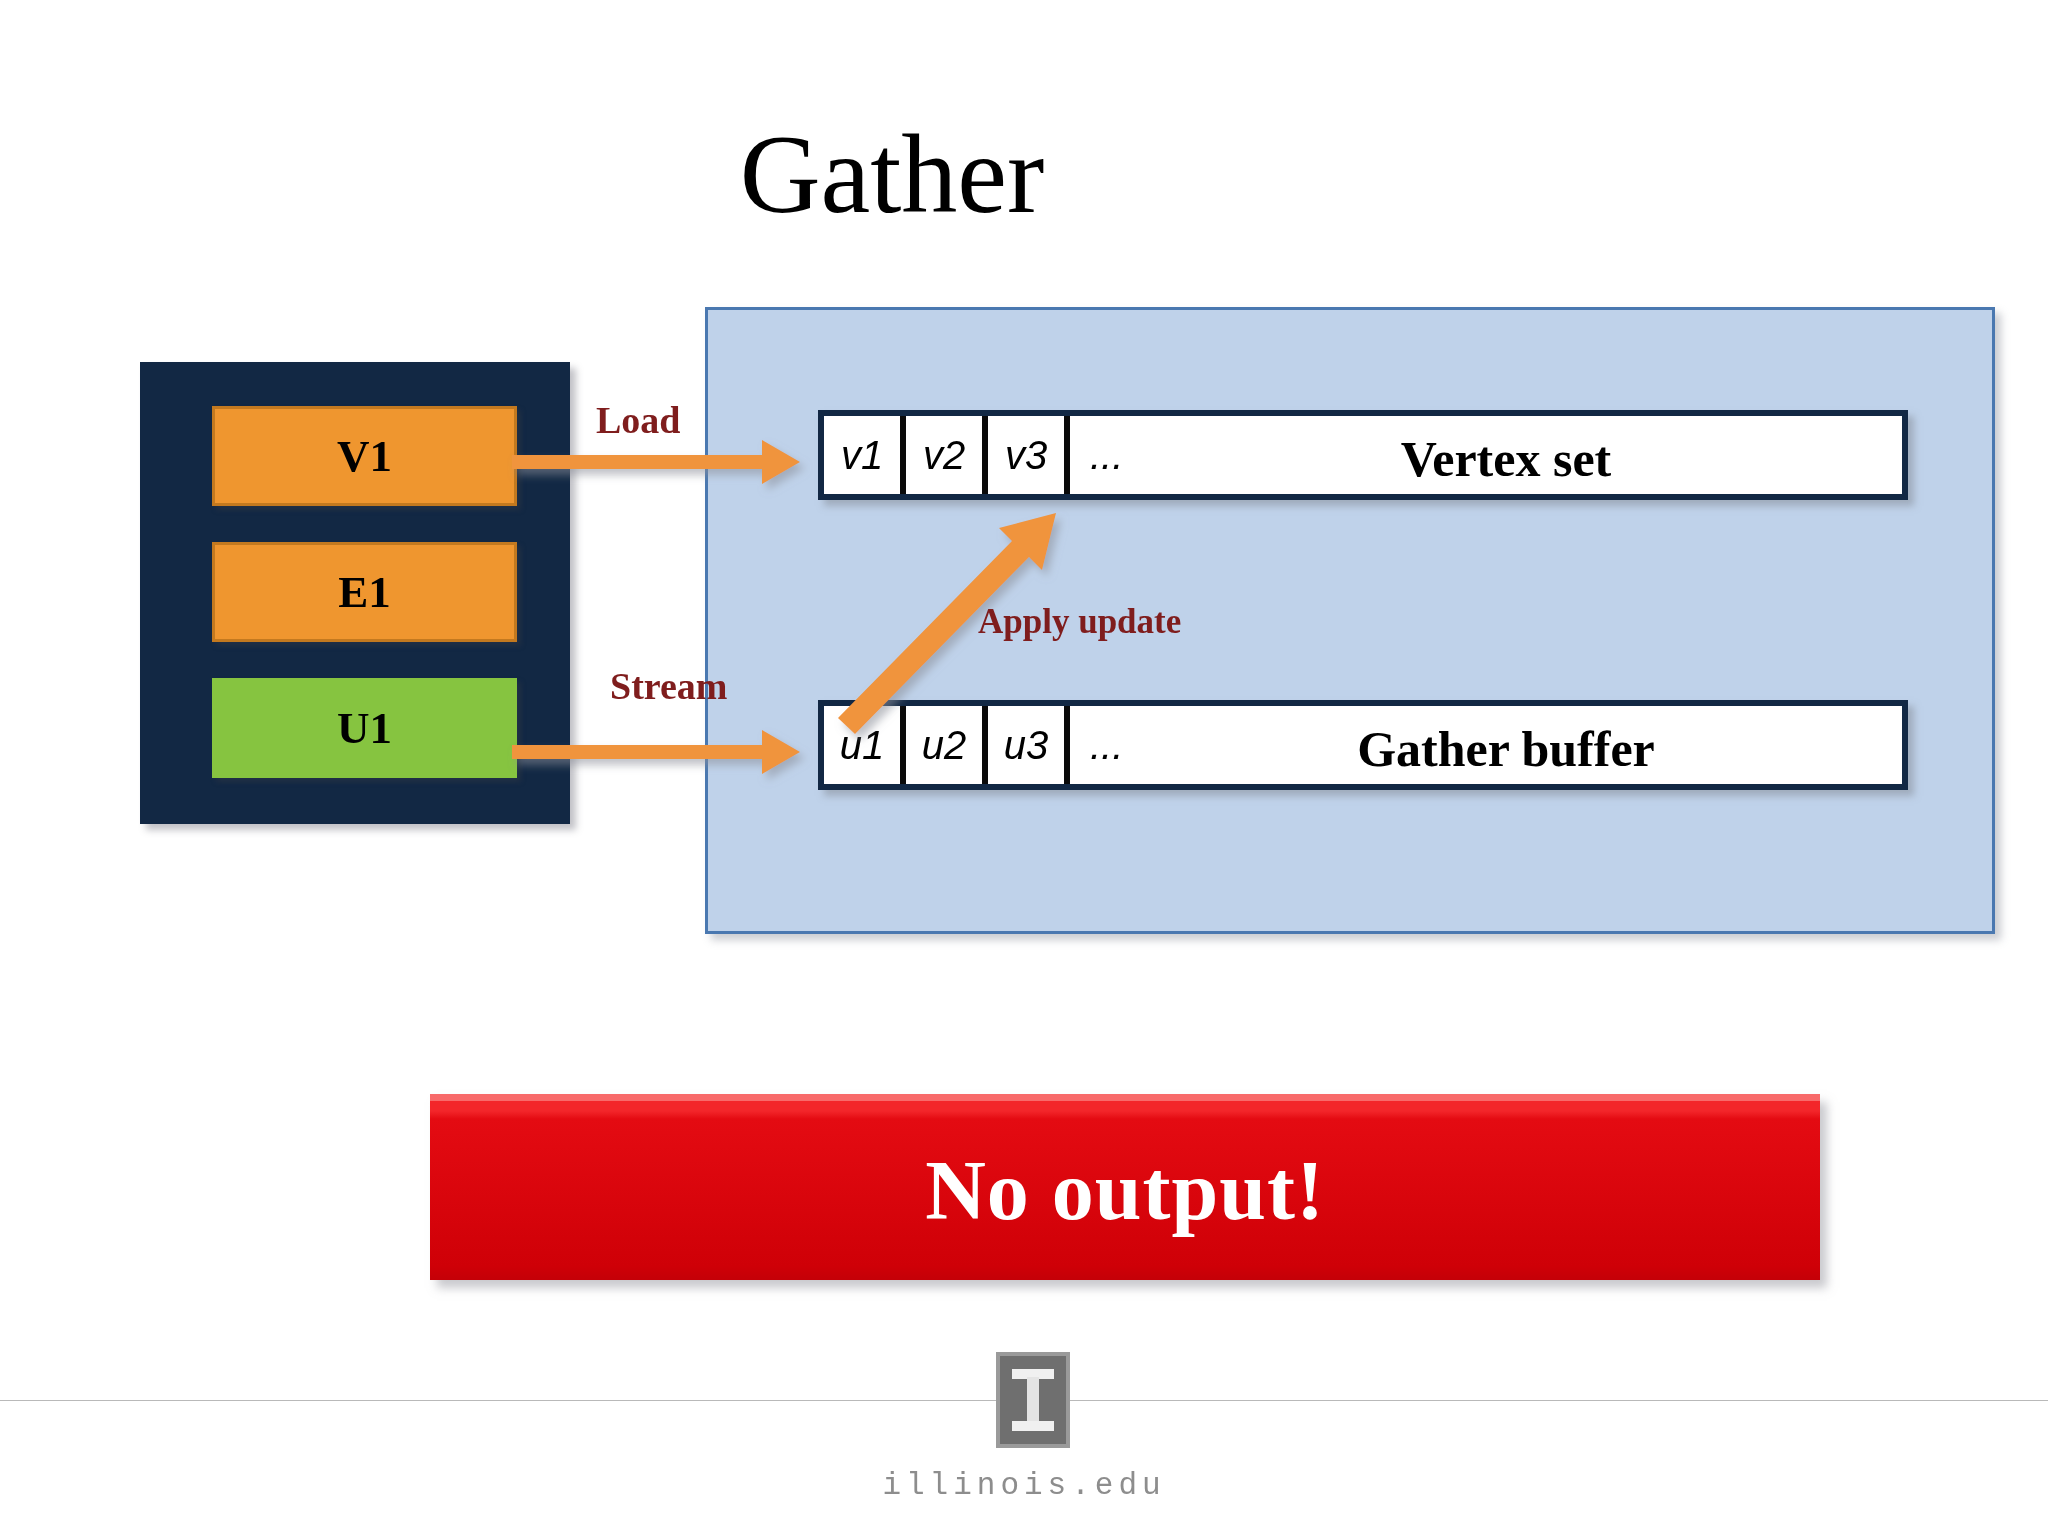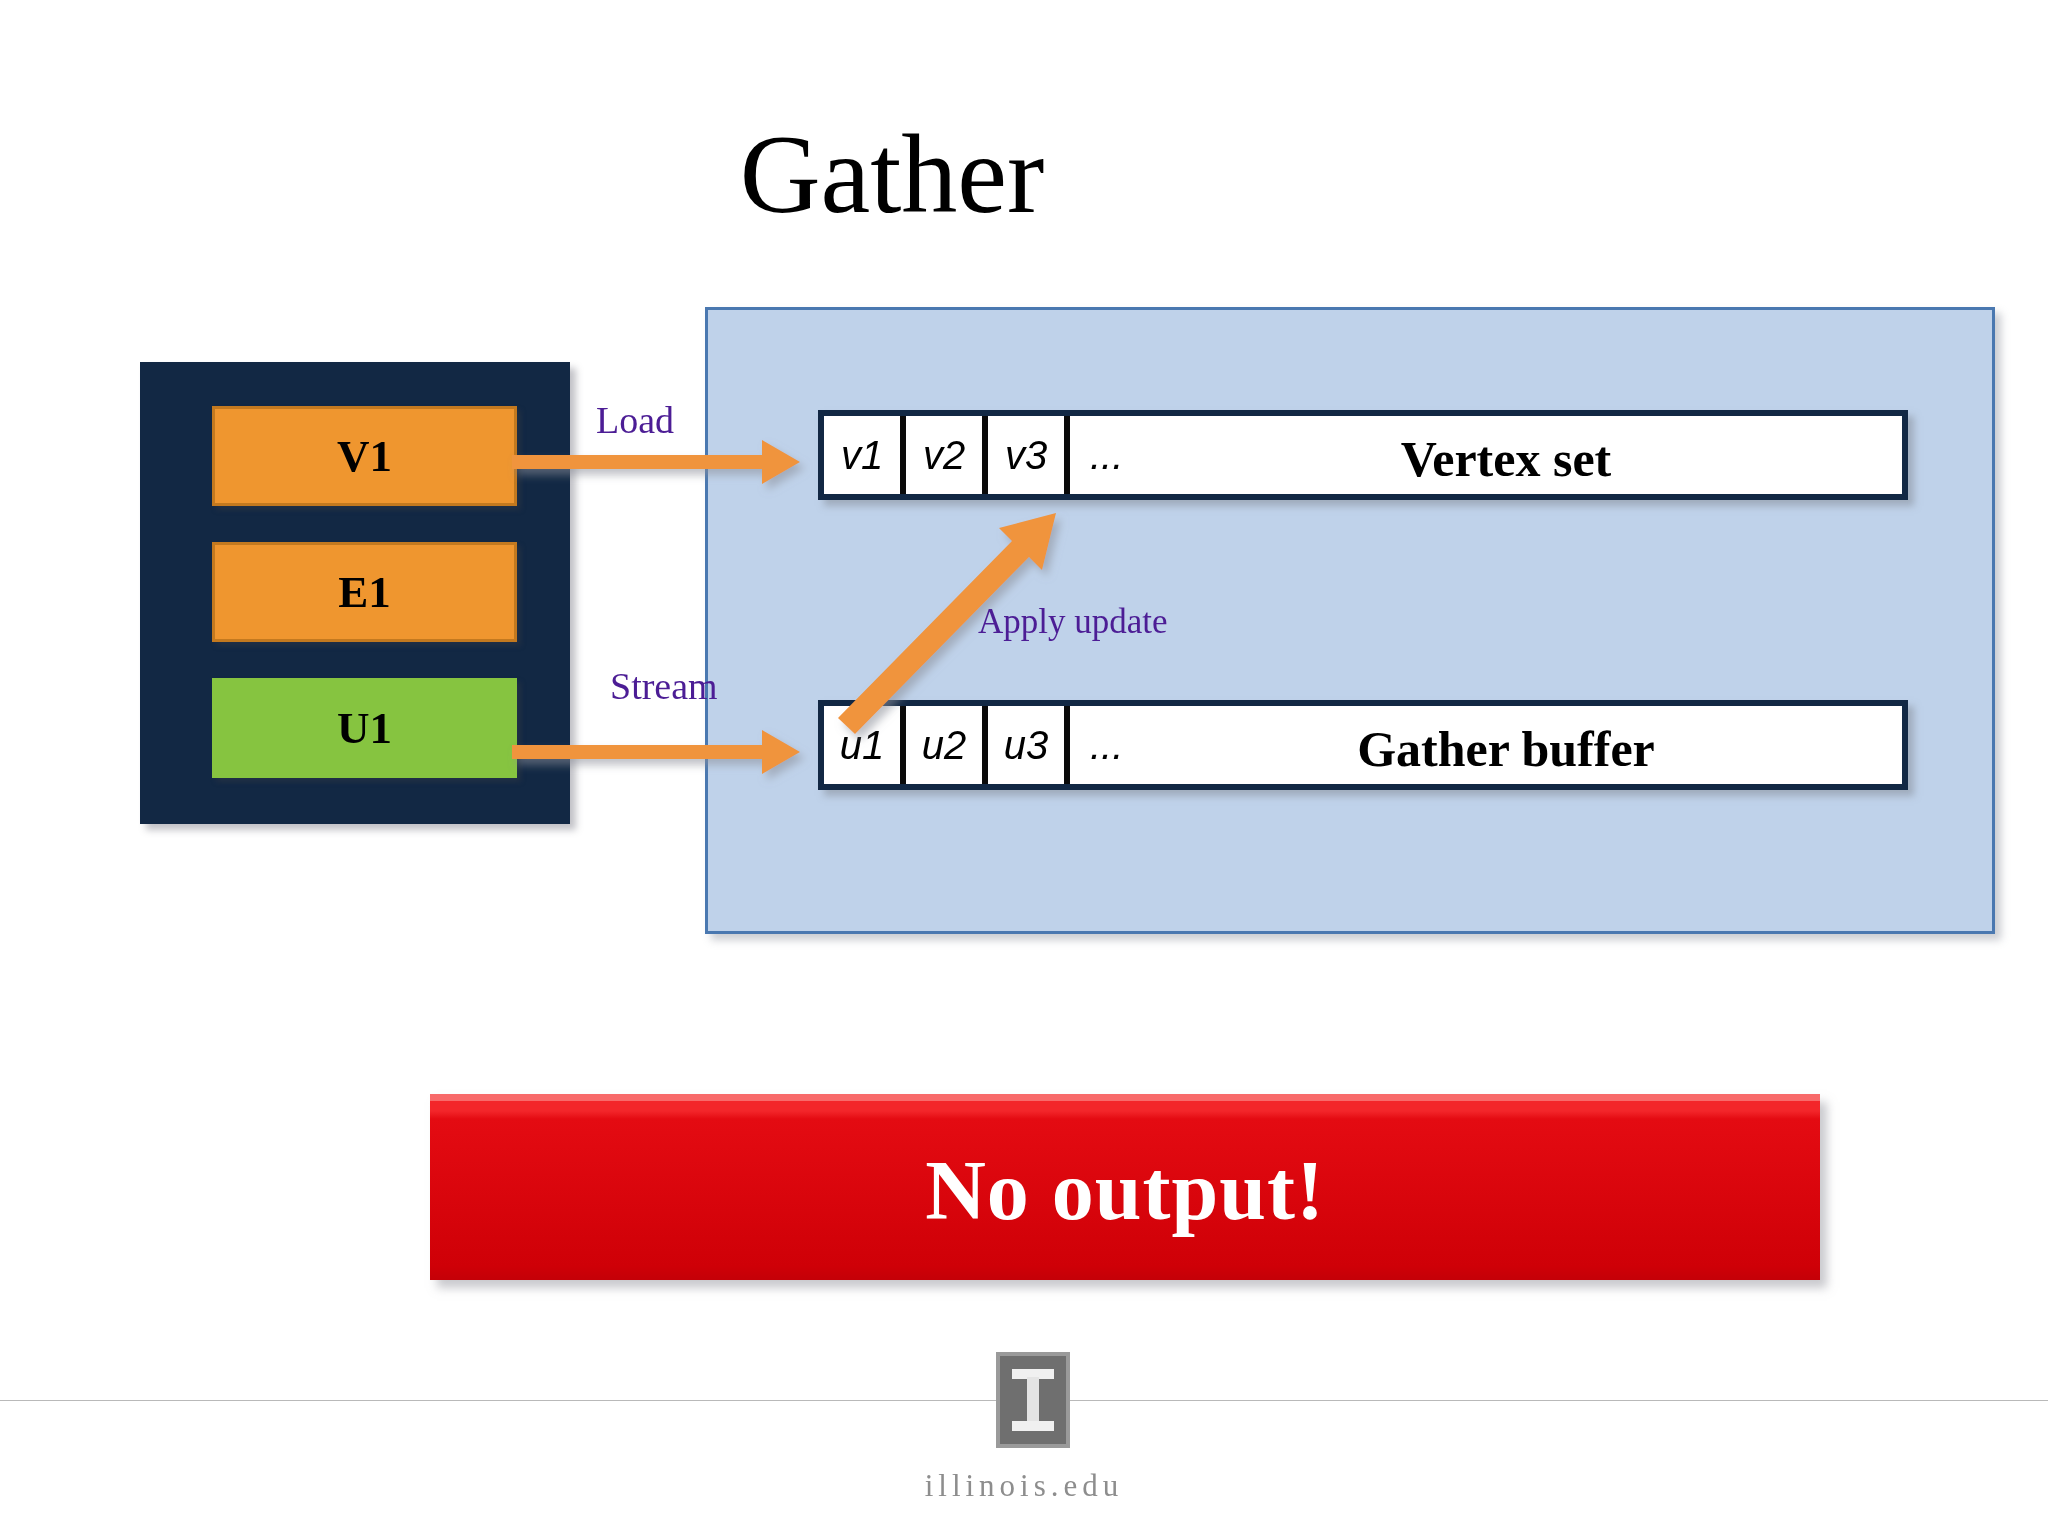--- a/index.html
+++ b/index.html
@@ -168,22 +168,22 @@
     left: 0;
     top: 0;
     width: 2048px;
     height: 1536px;
     pointer-events: none;
   }
 
   .arrow-label {
     position: absolute;
     font-family: "Liberation Serif", serif;
-    font-weight: normal;
-    color: #4c1d95;
+    font-weight: bold;
+    color: #7f1d1d;
     white-space: nowrap;
     text-align: center;
   }
   .lbl-load   { left: 596px; top: 398px; font-size: 38px; }
   .lbl-stream { left: 610px; top: 664px; font-size: 38px; }
   .lbl-apply  { left: 978px; top: 602px; font-size: 35px; }
 
   
   .banner {
     position: absolute;
@@ -253,21 +253,21 @@
     width: 12px;
     height: 48px;
     background: #e4e4e4;
   }
   .footer-text {
     position: absolute;
     left: 0;
     top: 1468px;
     width: 2048px;
     text-align: center;
-    font-family: Liberation Serif, serif;
+    font-family: Liberation Mono, monospace;
     font-size: 31px;
     letter-spacing: 5px;
     color: #8d8d8d;
   }
 </style>
 </head>
 <body>
 
 <div class="slide">
 

